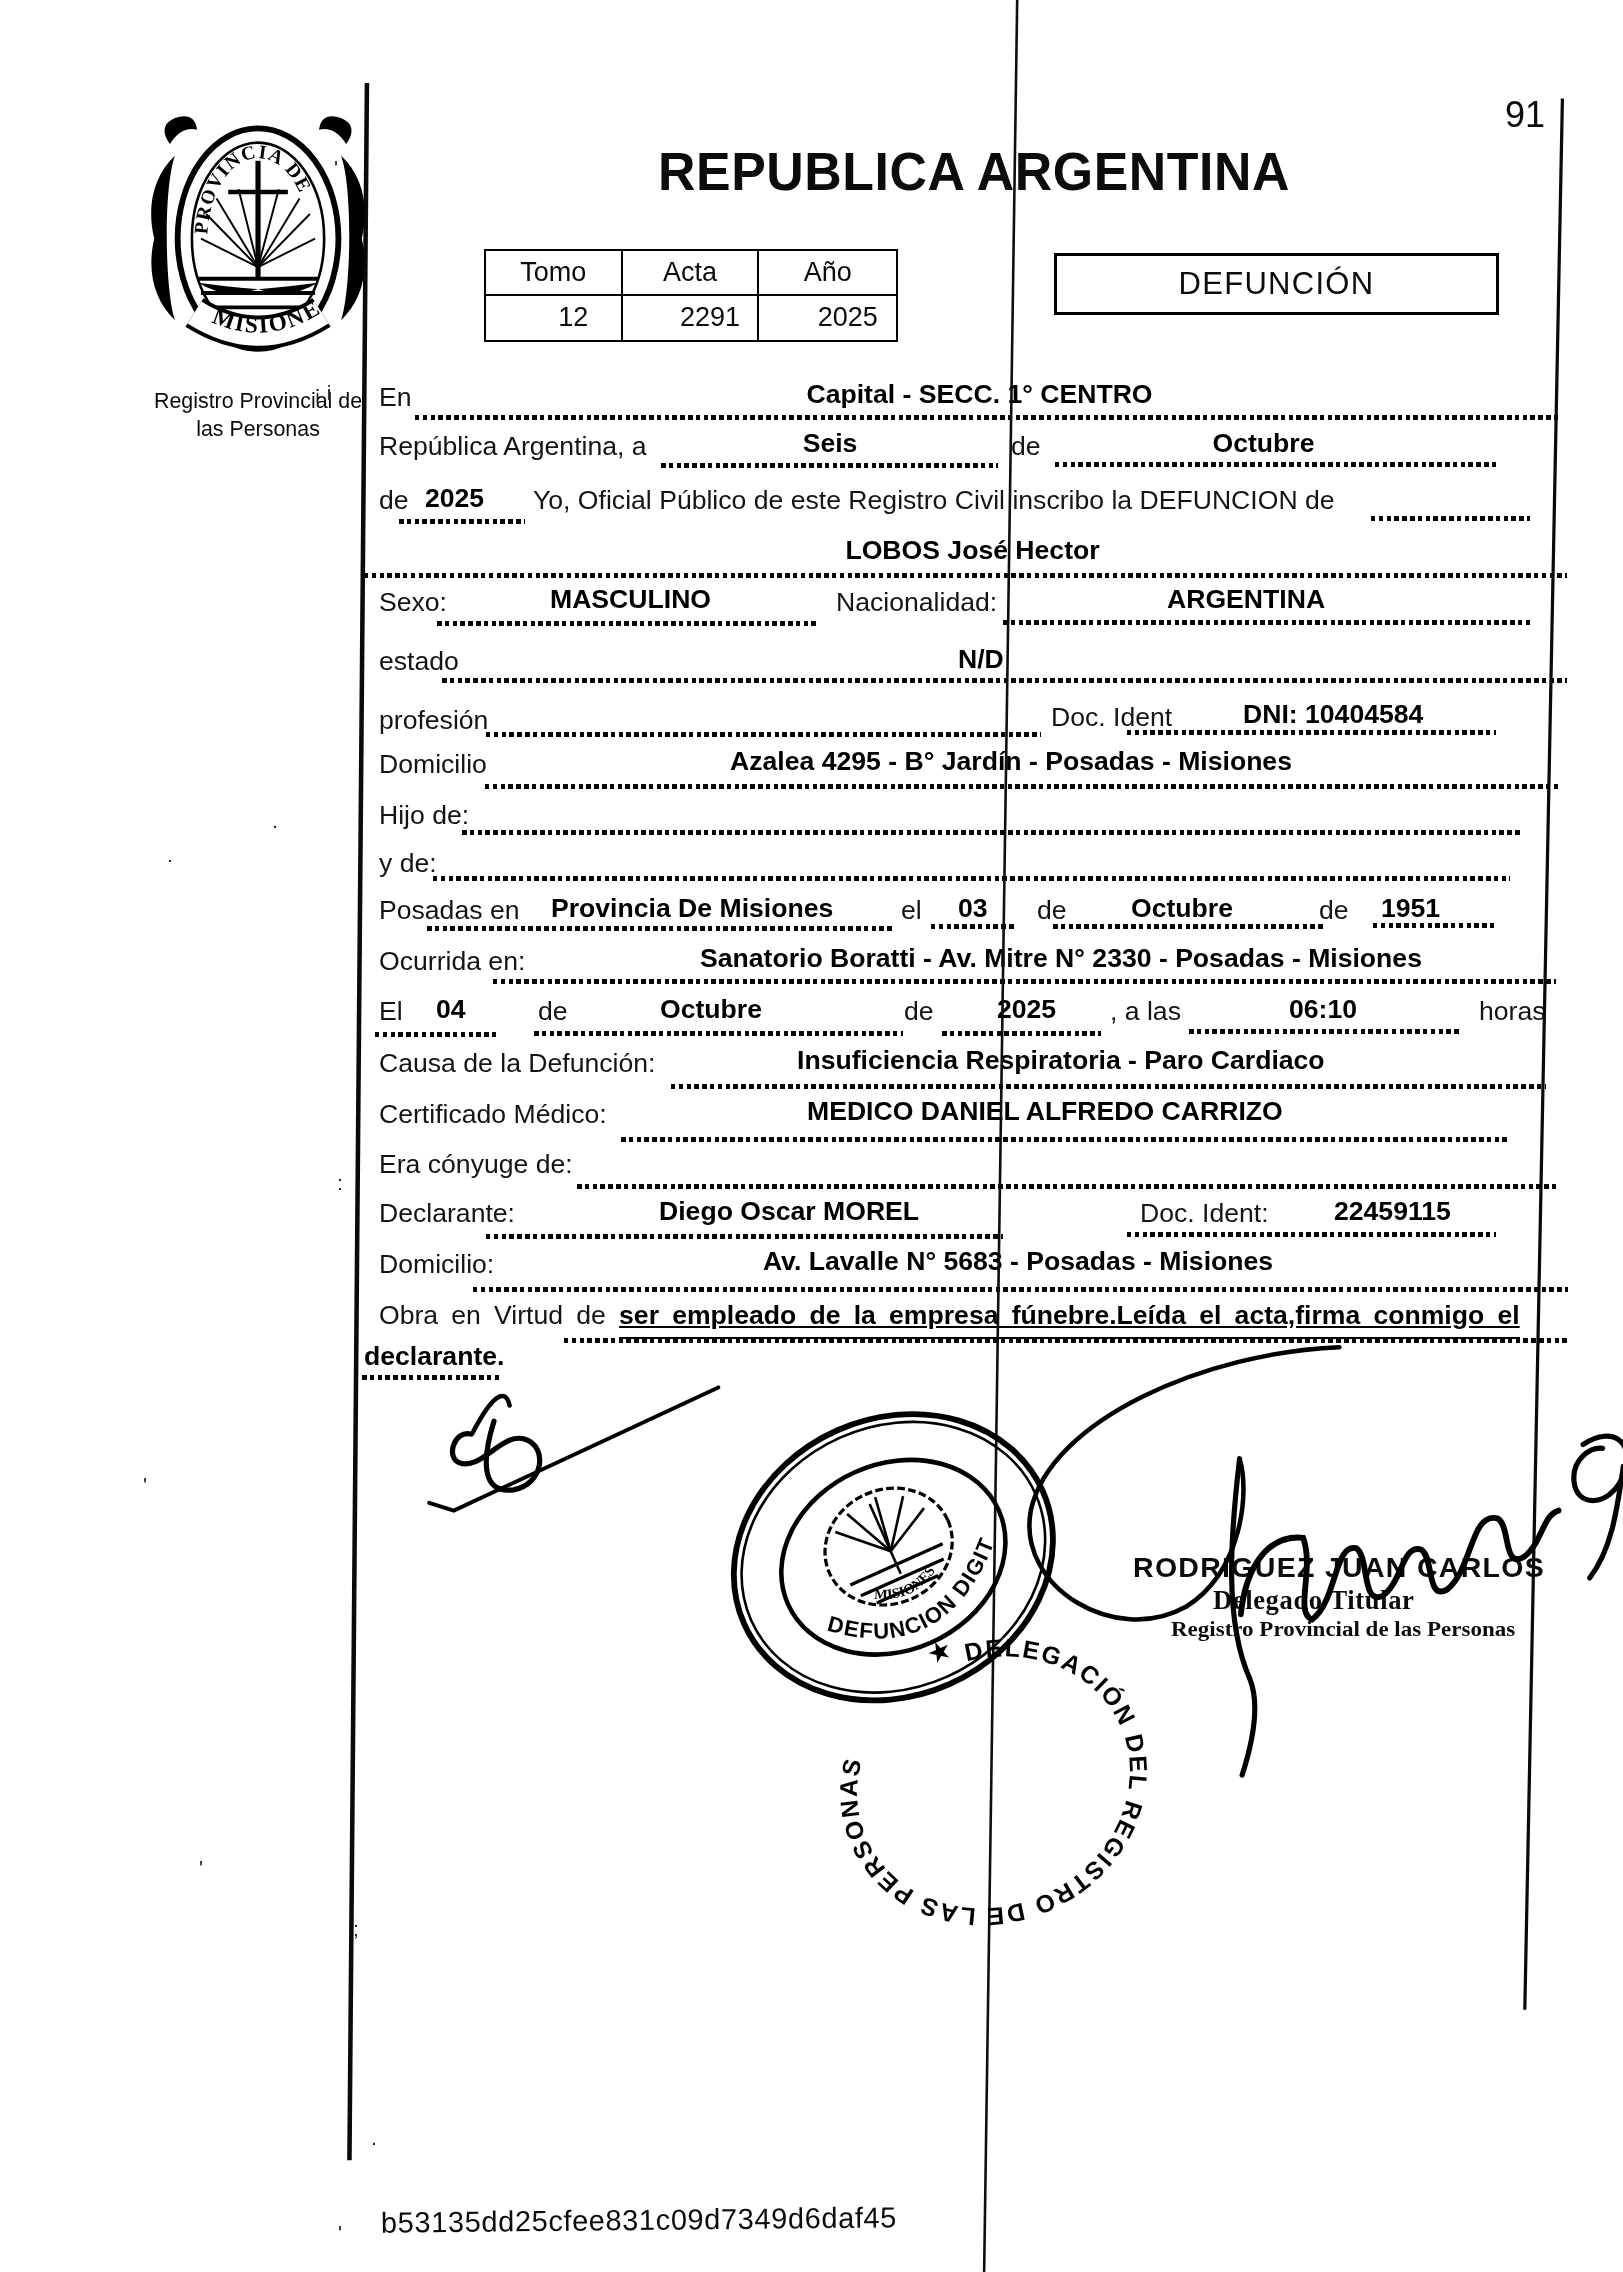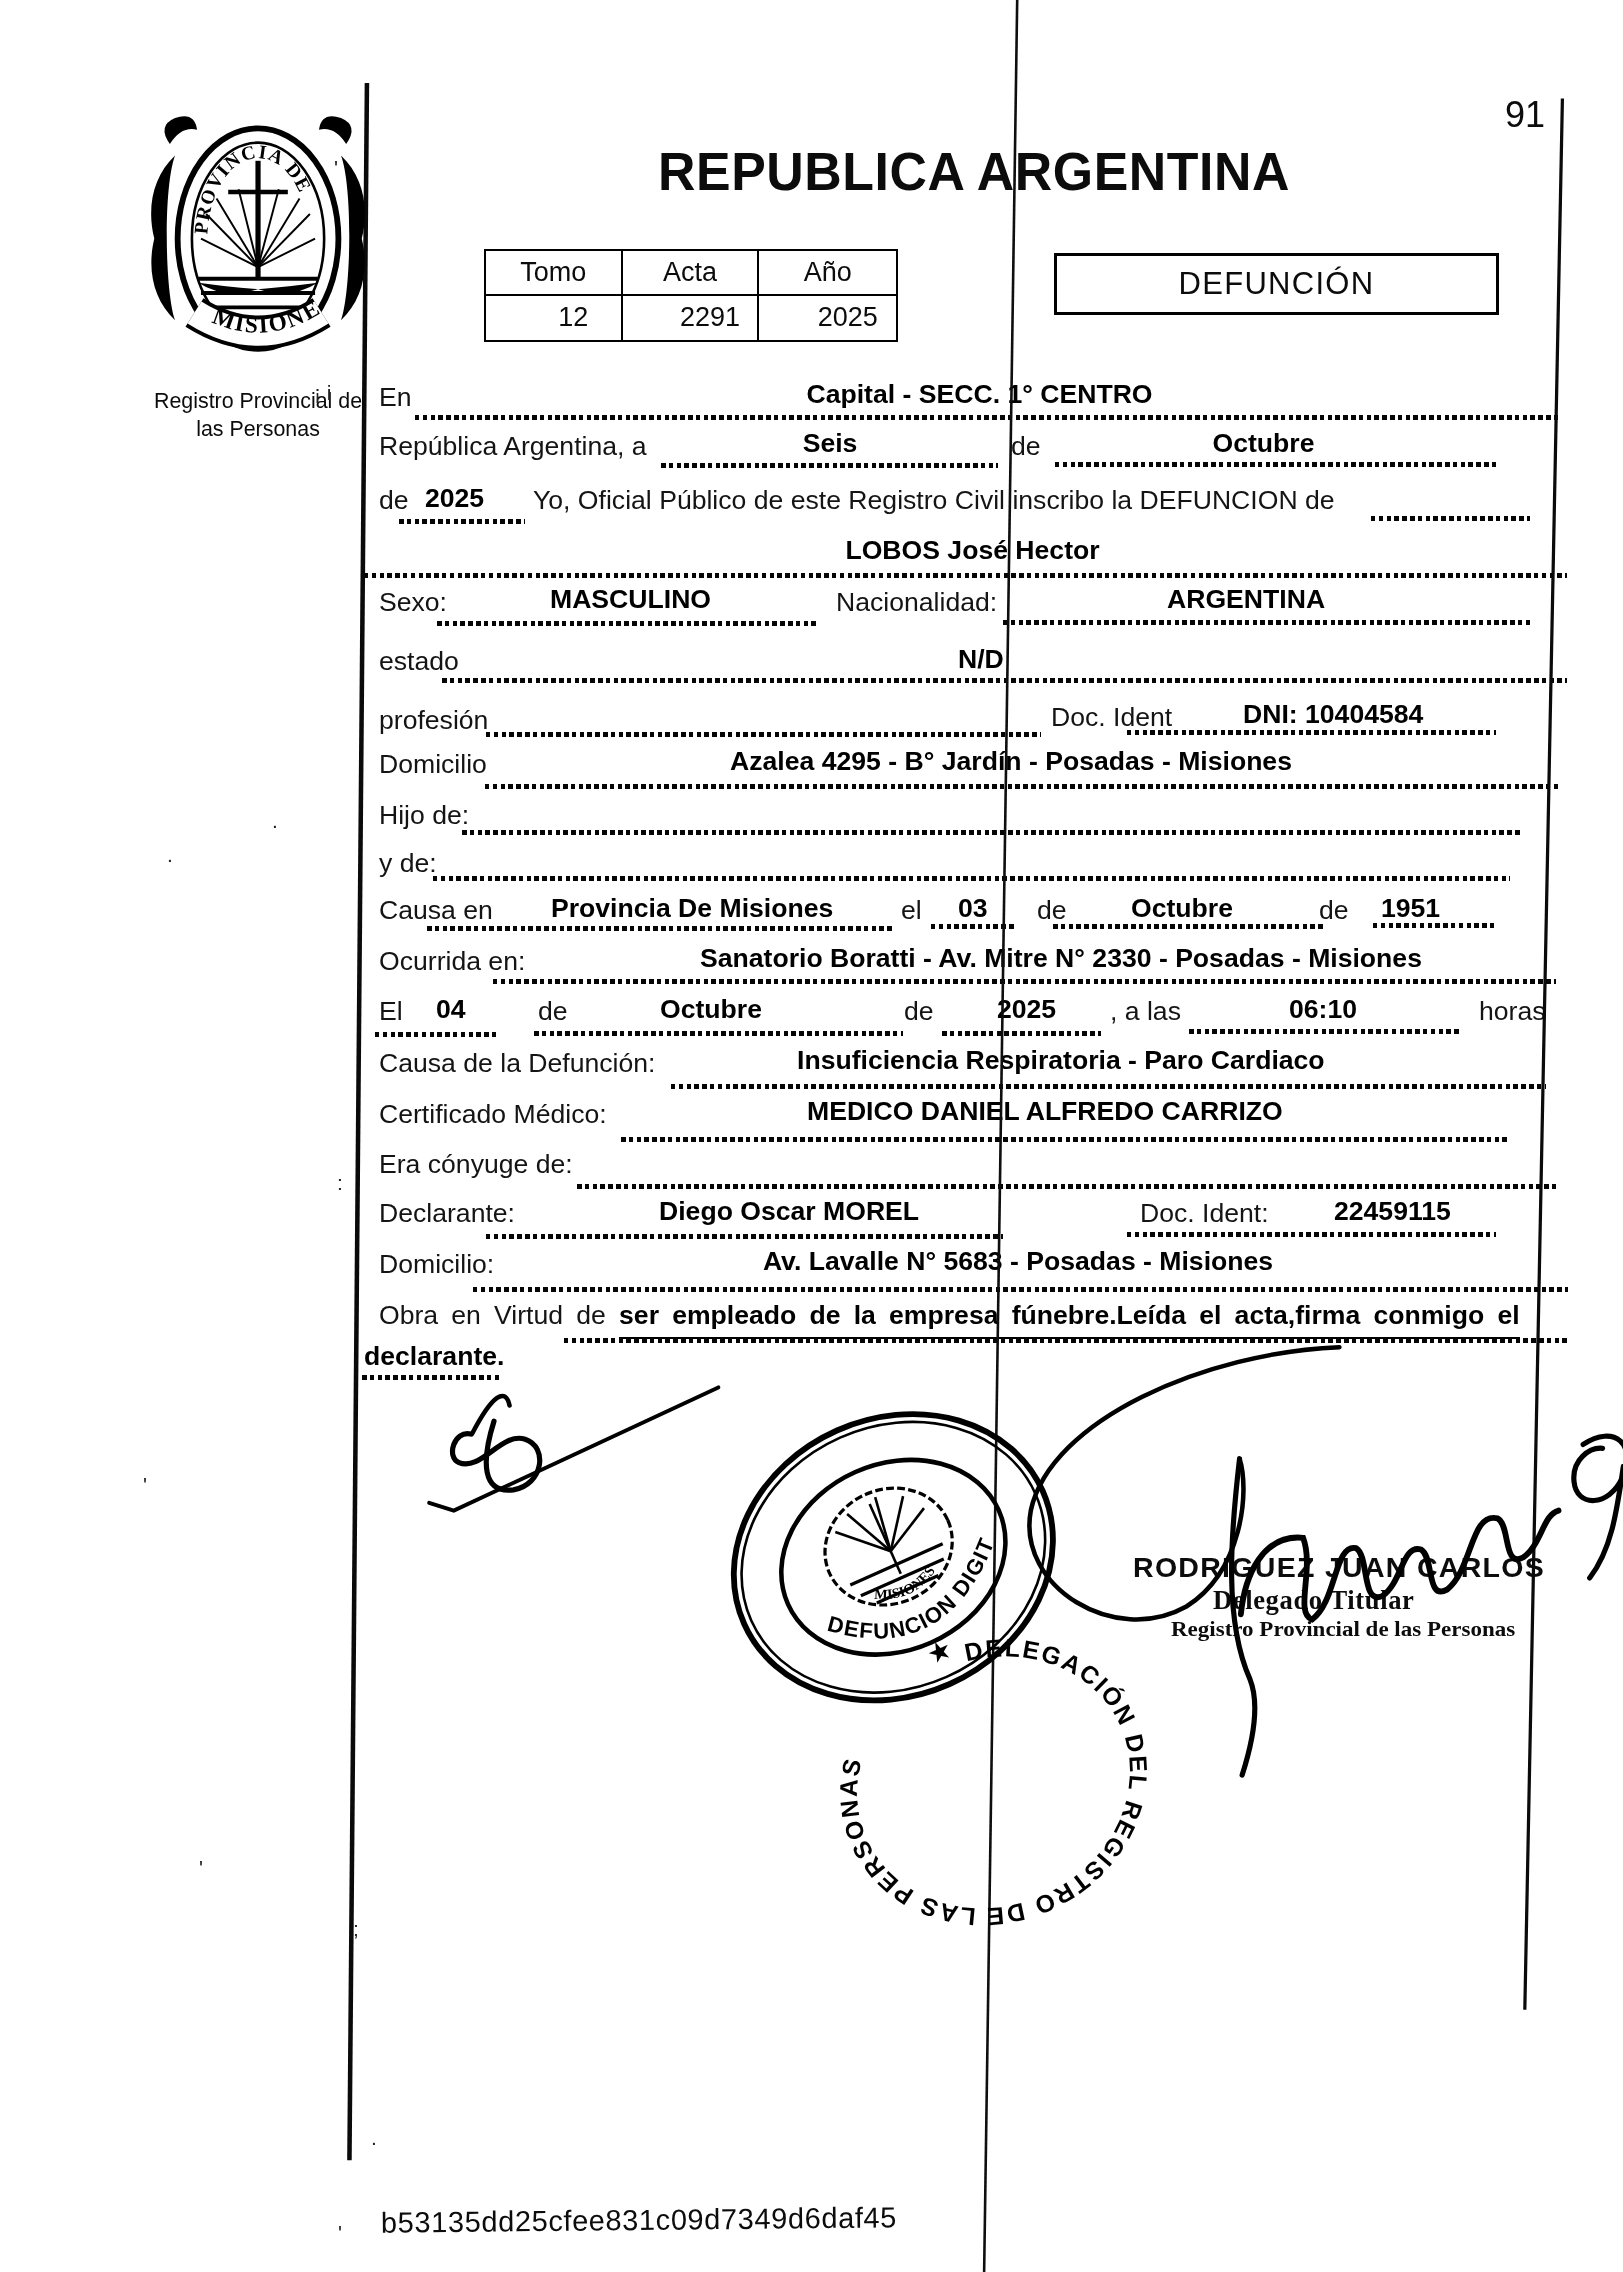--- a/index.html
+++ b/index.html
@@ -14,21 +14,21 @@
   .pagenum{font-size:36px;font-weight:400;}
   .orgtxt{font-size:21.4px;line-height:1.3;text-align:center;font-weight:400;}
   .defbox{position:absolute;left:1054px;top:253px;width:439px;height:56px;border:3.2px solid #000;
           display:flex;align-items:center;justify-content:center;font-size:31px;letter-spacing:1.3px;}
   .regtable{position:absolute;left:484px;top:249px;width:410px;border:2.6px solid #000;
             display:grid;grid-template-columns:1fr 1fr 1fr;font-size:27px;text-align:center;}
   .regtable .c{border-right:2.6px solid #000;padding:5.8px 0 6.5px 0;}
   .regtable .c:nth-child(3n){border-right:none;}
   .regtable .hdr{border-bottom:2.6px solid #000;font-weight:400;}
   .regtable .v{font-weight:400;padding-left:40px;}
-  .uline{border-bottom:2.6px solid #000;padding-bottom:7px;}
+  .uline{border-bottom:2.6px solid #000;padding-bottom:7px;text-decoration:underline;}
   .obra{font-size:26.6px;word-spacing:5.8px;}
   .signame{font-size:28.5px;font-weight:700;letter-spacing:1.3px;}
   .sigtitle{font-family:"Liberation Serif",serif;font-size:26.6px;font-weight:700;letter-spacing:0.6px;}
   .sigorg{font-family:"Liberation Serif",serif;font-size:23px;font-weight:700;letter-spacing:0px;transform:scaleY(0.95);}
   .hash{font-size:29px;letter-spacing:0.6px;transform:rotate(-0.6deg);}
   .mark{position:absolute;font-size:21px;color:#222;}
   svg{position:absolute;left:0;top:0;pointer-events:none;}
 </style>
 </head>
 <body>
@@ -97,21 +97,21 @@
   <span class="abs lbl" style="left:379px;top:751px;">Domicilio</span>
   <span class="abs val ctr" style="left:687px;top:748px;width:648px;">Azalea 4295 - B° Jardín - Posadas - Misiones</span>
   <div class="dl" style="left:485px;top:784px;width:1076px;"></div>
 
   <span class="abs lbl" style="left:379px;top:802px;">Hijo de:</span>
   <div class="dl" style="left:462px;top:830px;width:1059px;"></div>
 
   <span class="abs lbl" style="left:379px;top:850px;">y de:</span>
   <div class="dl" style="left:433px;top:876px;width:1077px;"></div>
 
-  <span class="abs lbl" style="left:379px;top:897px;">Causa en</span>
+  <span class="abs lbl" style="left:379px;top:897px;">Posadas en</span>
   <span class="abs val" style="left:551px;top:895px;">Provincia De Misiones</span>
   <span class="abs lbl" style="left:901px;top:897px;">el</span>
   <span class="abs val" style="left:958px;top:895px;">03</span>
   <span class="abs lbl" style="left:1037px;top:897px;">de</span>
   <span class="abs val" style="left:1131px;top:895px;">Octubre</span>
   <span class="abs lbl" style="left:1319px;top:897px;">de</span>
   <span class="abs val" style="left:1381px;top:895px;">1951</span>
   <div class="dl" style="left:427px;top:926px;width:467px;"></div>
   <div class="dl" style="left:931px;top:924px;width:84px;"></div>
   <div class="dl" style="left:1053px;top:924px;width:272px;"></div>

